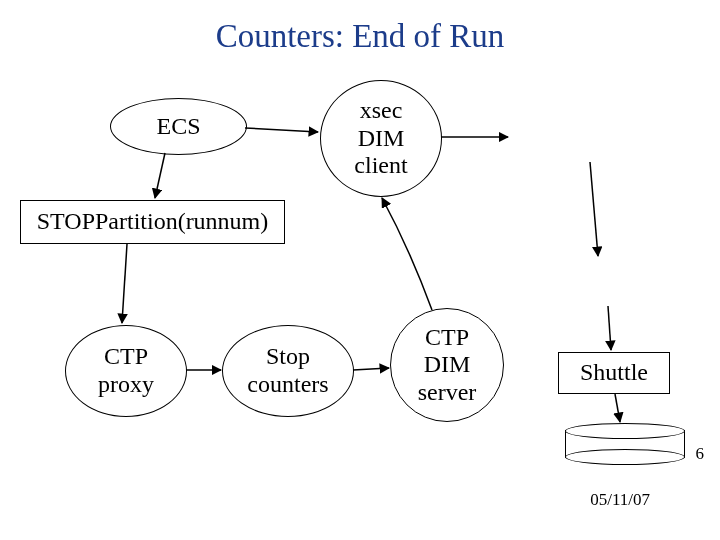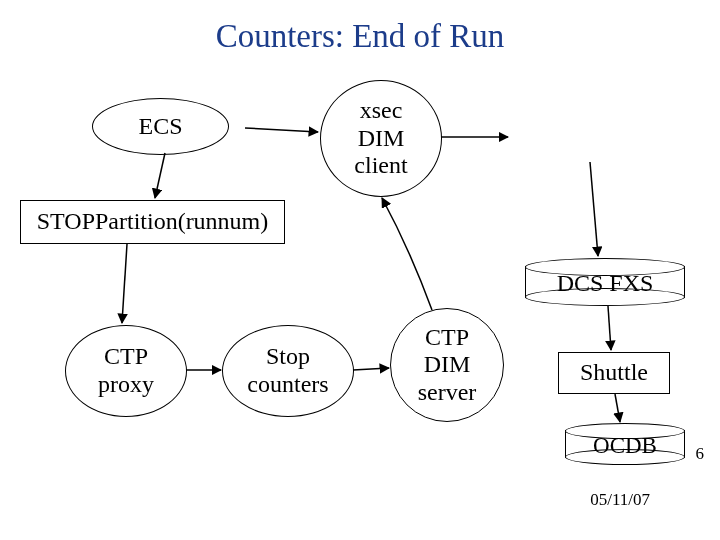--- a/index.html
+++ b/index.html
@@ -36,21 +36,21 @@
     background: #fff;
   }
   .ellipse {
     border: 1.5px solid #000;
     border-radius: 50%;
   }
   .rect {
     border: 1.5px solid #000;
   }
   
-  #n-ecs        { left: 92px; top:  98px; width: 135px; height: 55px; }
+  #n-ecs        { left: 110px; top:  98px; width: 135px; height: 55px; }
   #n-xsec       { left: 320px; top:  80px; width: 120px; height: 115px; }
   #n-close      { left: 510px; top: 115px; width: 145px; height: 45px; }
   #n-stopp      { left:  20px; top: 200px; width: 263px; height: 42px; }
   #n-ctpproxy   { left:  65px; top: 325px; width: 120px; height: 90px; }
   #n-stopcnt    { left: 222px; top: 325px; width: 130px; height: 90px; }
   #n-ctpdim     { left: 390px; top: 308px; width: 112px; height: 112px; }
   #n-shuttle    { left: 558px; top: 352px; width: 110px; height: 40px; }
 
   
   .cyl {
@@ -146,36 +146,29 @@
     <span style="white-space:pre-line">Stop
 counters</span>
   </div>
 
   <div id="n-ctpdim" class="node ellipse">
     <span style="white-space:pre-line">CTP
 DIM
 server</span>
   </div>
 
-  <div id="n-dcsfxs" class="cyl">
-    <div class="body"></div>
-    <div class="bot"></div>
-    <div class="top"></div>
-    <div class="label">DCS FXS</div>
-  </div>
 
   <div id="n-shuttle" class="node rect">
     <span>Shuttle</span>
   </div>
 
   <div id="n-ocdb" class="cyl">
     <div class="body"></div>
     <div class="bot"></div>
     <div class="top"></div>
-    <div class="label">OCDB</div>
   </div>
 
   <svg class="arrows">
     <defs>
       <marker id="ah" viewBox="0 0 10 10" refX="9" refY="5" markerWidth="7" markerHeight="7" orient="auto-start-reverse">
         <path d="M 0 0 L 10 5 L 0 10 z" fill="#000"></path>
       </marker>
     </defs>
 
     <line x1="165" y1="153" x2="155" y2="198" stroke="#000" stroke-width="1.5" marker-end="url(#ah)"></line>

